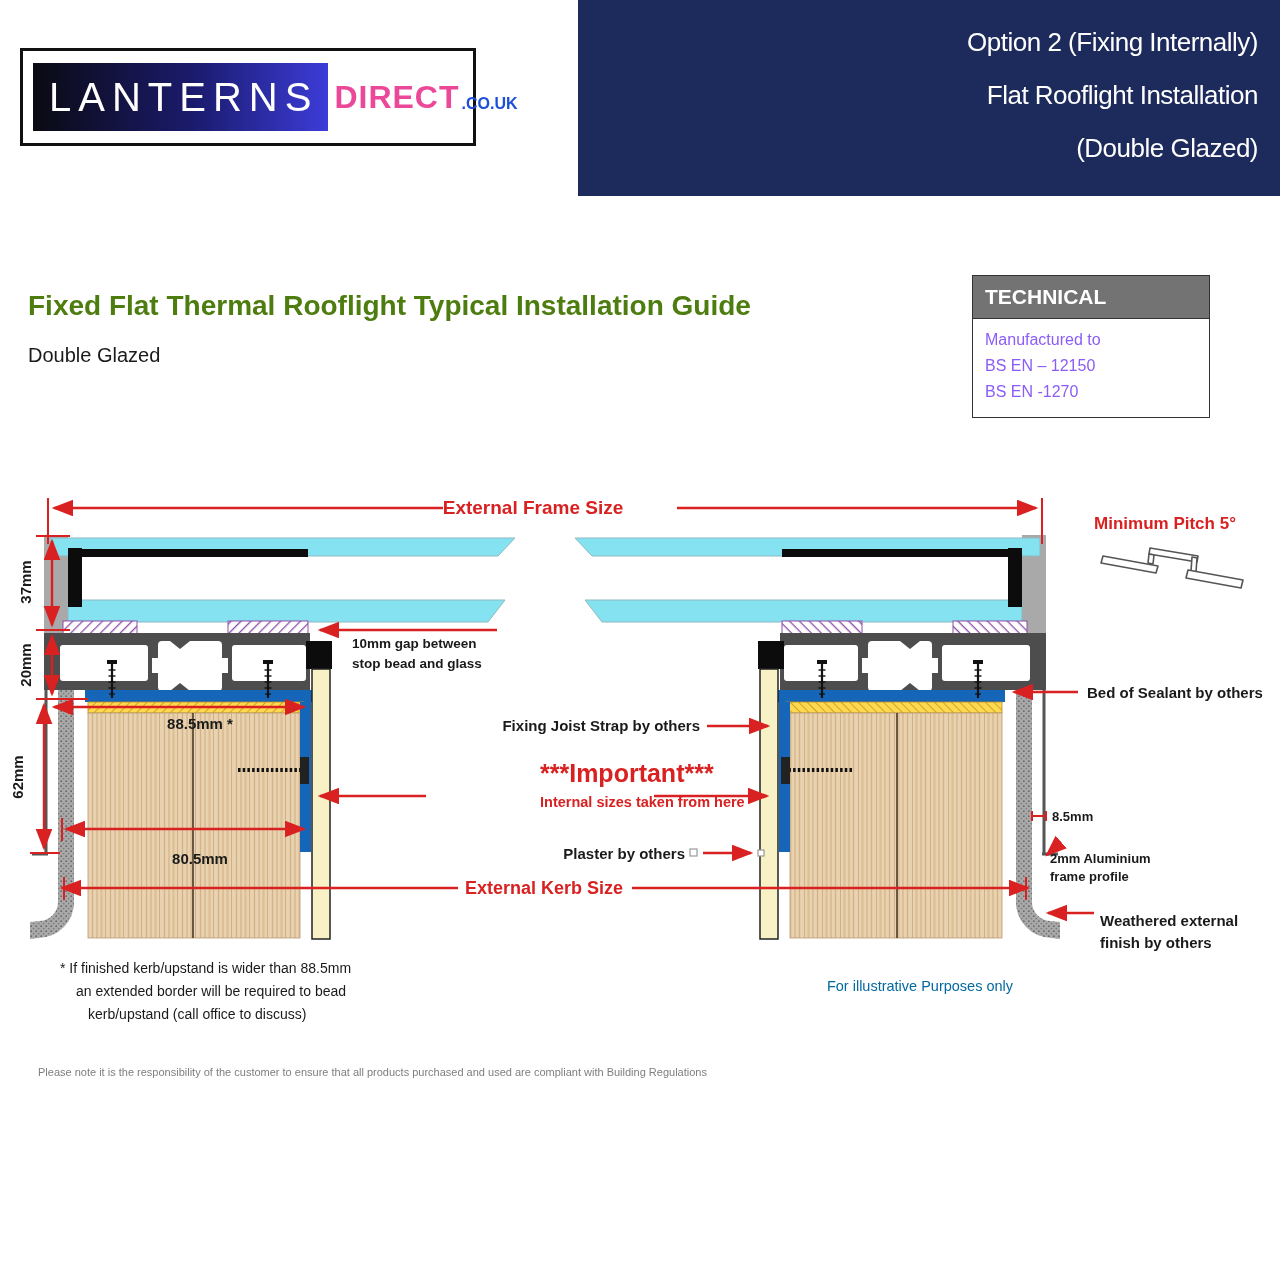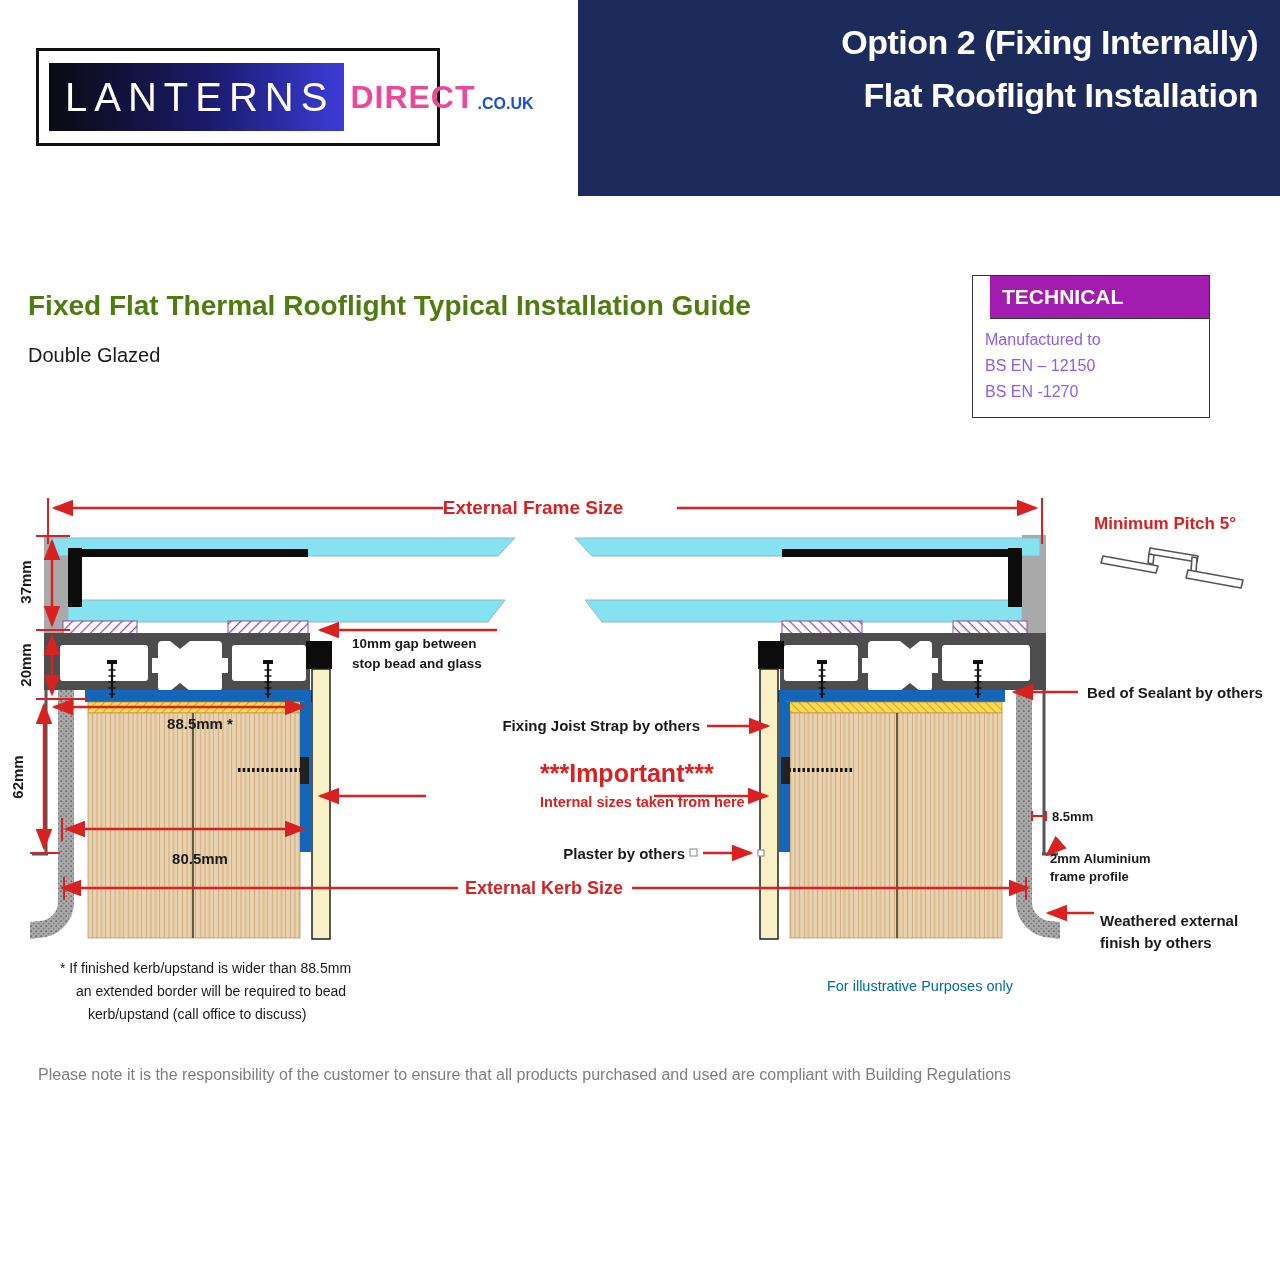--- a/index.html
+++ b/index.html
@@ -1,42 +1,42 @@
 <!DOCTYPE html>
 <html><head>
 <meta charset="utf-8">
 <style>
   html,body{margin:0;padding:0;background:#ffffff;}
   #page{position:relative;width:1280px;height:1280px;background:#ffffff;overflow:hidden;
         font-family:"Liberation Sans",sans-serif;}
   
   #banner{position:absolute;left:578px;top:0;width:702px;height:196px;background:#1d2b5c;
           color:#ffffff;text-align:right;box-sizing:border-box;padding:16px 22px 0 0;}
-  #banner .bl{font-size:34px;font-weight:700;line-height:53px;letter-spacing:-0.5px;white-space:nowrap;}
-  #logo-box{position:absolute;left:20px;top:48px;width:404px;height:98px;border:3px solid #111;
-            background:#fff;display:flex;align-items:center;box-sizing:border-box;padding-left:10px;margin-left:16px;}
+  #banner .bl{font-size:26px;font-weight:400;line-height:53px;letter-spacing:-0.5px;white-space:nowrap;}
+  #logo-box{position:absolute;left:20px;top:48px;width:456px;height:98px;border:3px solid #111;
+            background:#fff;display:flex;align-items:center;box-sizing:border-box;padding-left:10px;}
   #logo-grad{background:linear-gradient(90deg,#0a0a12 0%,#1b1b6e 55%,#3c3cd8 100%);
              color:#fff;font-size:40px;font-weight:400;letter-spacing:7px;
              padding:14px 10px 14px 16px;line-height:1;}
   #logo-direct{color:#ec4899;font-size:32px;font-weight:800;letter-spacing:1px;margin-left:6px;line-height:1;}
   #logo-tld{color:#1d4ed8;font-size:16px;font-weight:700;margin-left:2px;margin-top:14px;}
   #page-title{position:absolute;left:28px;top:290px;font-size:28px;font-weight:700;color:#4d7c0f;}
   #page-subtitle{position:absolute;left:28px;top:344px;font-size:20px;color:#1a1a1a;}
   #tech-box{position:absolute;left:972px;top:275px;width:236px;border:1px solid #333;background:#fff;}
-  #tech-head{background:#a21caf;color:#fff;font-size:21px;font-weight:700;padding:9px 0 9px 12px;
-             border-bottom:1px solid #333;margin-left:17px;}
+  #tech-head{background:#737373;color:#fff;font-size:21px;font-weight:700;padding:9px 0 9px 12px;
+             border-bottom:1px solid #333;}
   #tech-body{padding:8px 12px 12px 12px;font-size:16px;color:#8b5cf6;line-height:26px;}
   
   .footnote{position:absolute;font-size:14px;color:#1a1a1a;}
   #fn1{left:60px;top:960px;}
   #fn2{left:76px;top:983px;}
   #fn3{left:76px;top:1006px;padding-left:12px;}
   #illustrative{position:absolute;left:700px;top:978px;width:440px;text-align:center;
                 font-size:14.5px;color:#0369a1;}
-  #disclaimer{position:absolute;left:38px;top:1066px;font-size:16px;color:#7e7e7e;}
+  #disclaimer{position:absolute;left:38px;top:1066px;font-size:11px;color:#7e7e7e;}
   
   #diagram{position:absolute;left:0;top:0;width:1280px;height:1280px;}
   text.red{fill:#d92121;font-weight:700;}
   text.blk{fill:#1a1a1a;font-weight:700;}
   .dimline{stroke:#d92121;stroke-width:2.4;fill:none;}
   .tick{stroke:#d92121;stroke-width:2;fill:none;}
 </style>
 </head>
 <body>
 
@@ -215,20 +215,21 @@
     <text class="blk" x="1052" y="821" font-size="13">8.5mm</text>
     <text class="blk" x="1050" y="863" font-size="13">2mm Aluminium</text>
     <text class="blk" x="1050" y="881" font-size="13">frame profile</text>
     <text class="blk" x="1100" y="926" font-size="15">Weathered external</text>
     <text class="blk" x="1100" y="948" font-size="15">finish by others</text>
   </svg>
 
   <div id="banner">
     <div class="bl">Option 2 (Fixing Internally)</div>
     <div class="bl">Flat Rooflight Installation</div>
+    <div class="bl">(Double Glazed)</div>
   </div>
 
   <div id="logo-box">
     <span id="logo-grad">LANTERNS</span>
     <span id="logo-direct">DIRECT</span>
     <span id="logo-tld">.CO.UK</span>
   </div>
 
   <div id="page-title">Fixed Flat Thermal Rooflight Typical Installation Guide</div>
   <div id="page-subtitle">Double Glazed</div>

